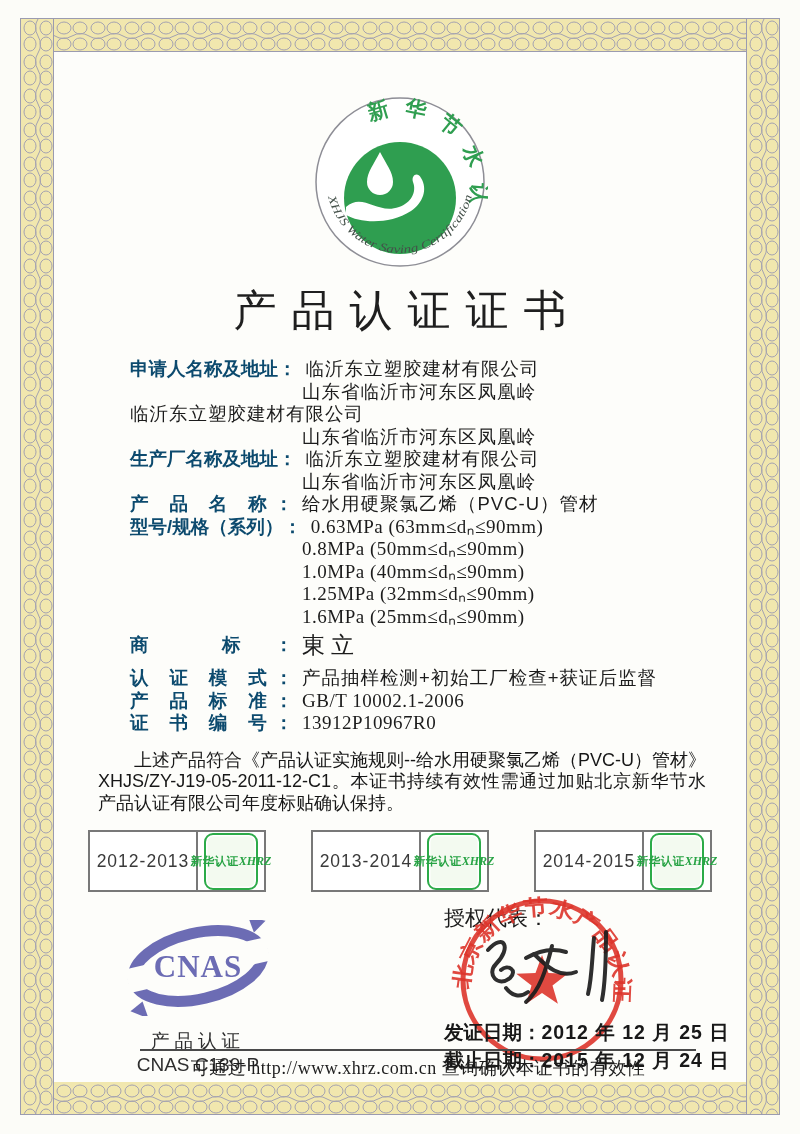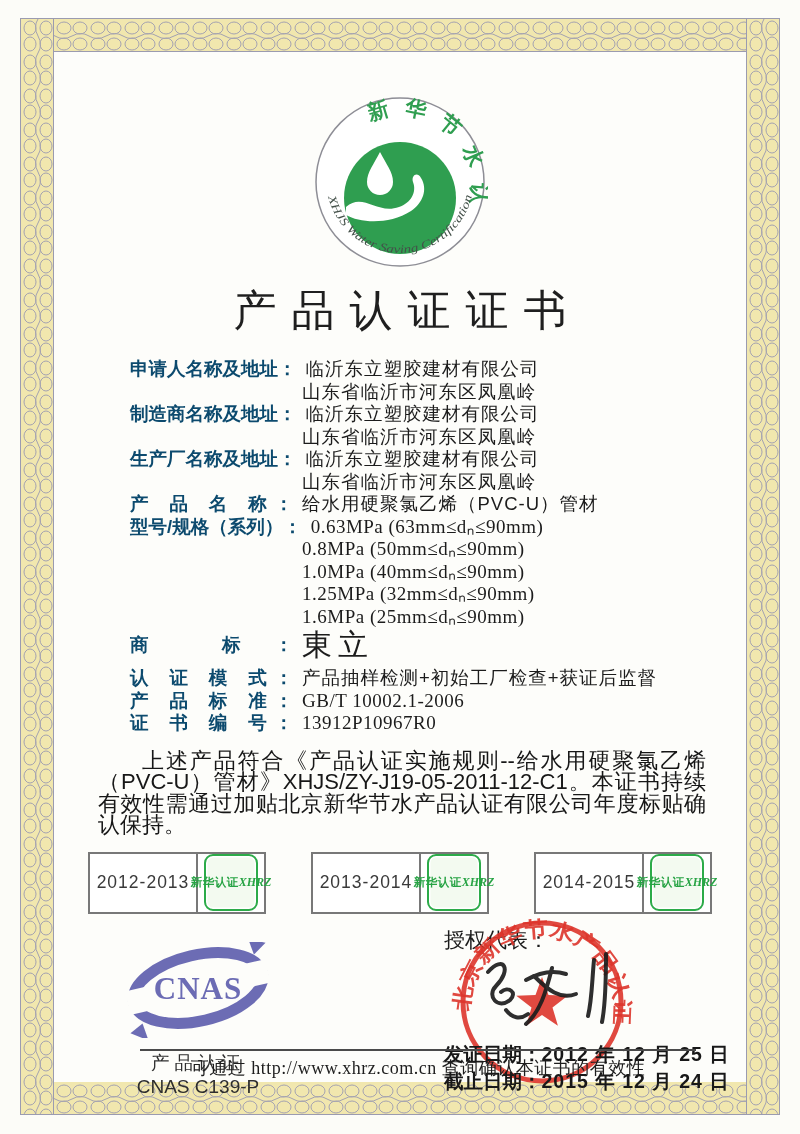--- a/index.html
+++ b/index.html
@@ -26,24 +26,24 @@
   }
 
   .fields { margin:18px 0 0 76px; font-size:18.5px; }
   .frow { display:flex; line-height:22.5px; align-items:baseline; }
   .flabel {
     flex:0 0 163px; margin-right:9px; font-weight:bold; color:#0c4a6e;
     text-align:justify; text-align-last:justify; white-space:nowrap;
   }
   .fvalue { letter-spacing:1px; }
   .serif { font-family:"Liberation Serif", serif; font-size:19px; letter-spacing:0.5px; }
-  .tm { font-family:"DejaVu Serif", serif; font-size:30px; letter-spacing:6px; line-height:32px; }
+  .tm { font-family:"DejaVu Serif", serif; font-size:23px; letter-spacing:6px; line-height:32px; }
 
   .statement {
-    width:608px; margin:15px 0 0 44px; font-size:22px; line-height:21.5px;
+    width:608px; margin:15px 0 0 44px; font-size:18px; line-height:21.5px;
     text-align:justify; text-indent:2em; color:#171717;
   }
 
   .boxes { margin-top:16px; display:flex; justify-content:space-between; padding:0 34px; }
   .ybox { width:178px; height:62px; border:2px solid #787878; display:flex; background:#fff; box-sizing:border-box; }
   .ybox-year {
     flex:1; display:flex; align-items:center; justify-content:center;
     font-size:17.5px; color:#3a3a3a; letter-spacing:1px; border-right:2px solid #787878;
   }
   .ybox-cell { width:66px; display:flex; align-items:center; justify-content:center; }
@@ -164,21 +164,20 @@
     <div class="fields">
       <div class="frow">
         <span class="flabel">申请人名称及地址：</span>
         <span class="fvalue">临沂东立塑胶建材有限公司</span>
       </div>
       <div class="frow">
         <span class="flabel"></span>
         <span class="fvalue">山东省临沂市河东区凤凰岭</span>
       </div>
       <div class="frow">
-        <span class="flabel">制造商名称及地址：</span>
         <span class="fvalue">临沂东立塑胶建材有限公司</span>
       </div>
       <div class="frow">
         <span class="flabel"></span>
         <span class="fvalue">山东省临沂市河东区凤凰岭</span>
       </div>
       <div class="frow">
         <span class="flabel">生产厂名称及地址：</span>
         <span class="fvalue">临沂东立塑胶建材有限公司</span>
       </div>

